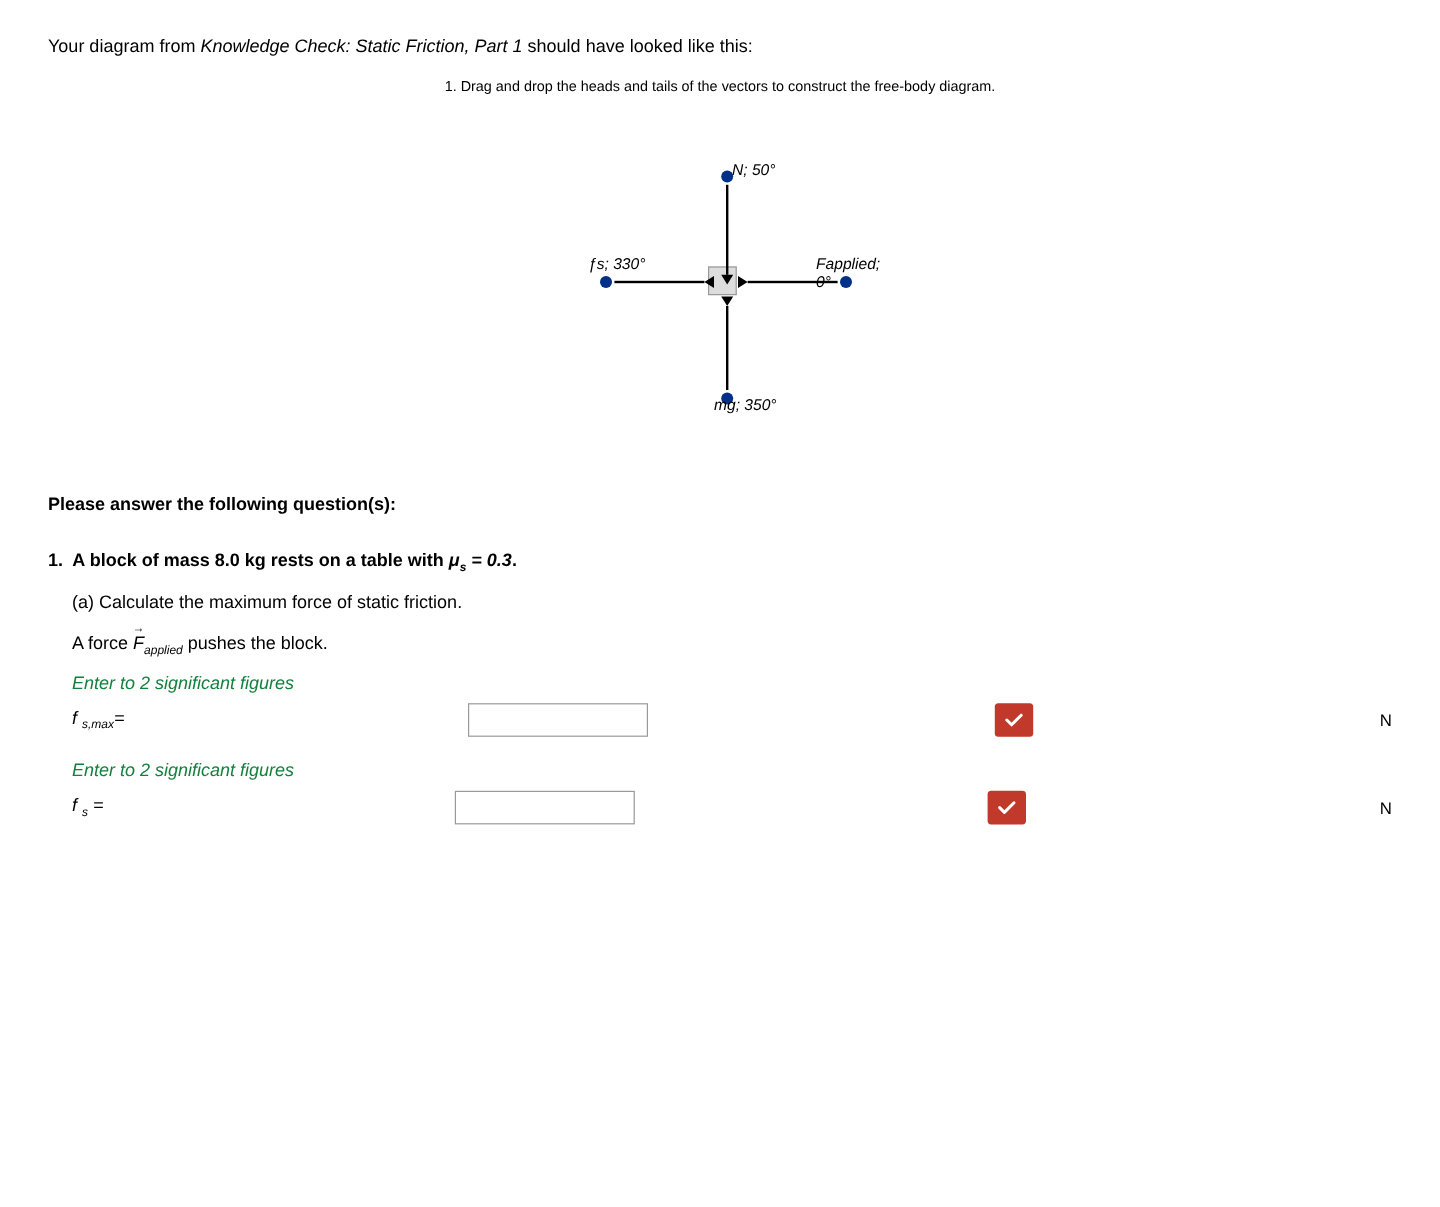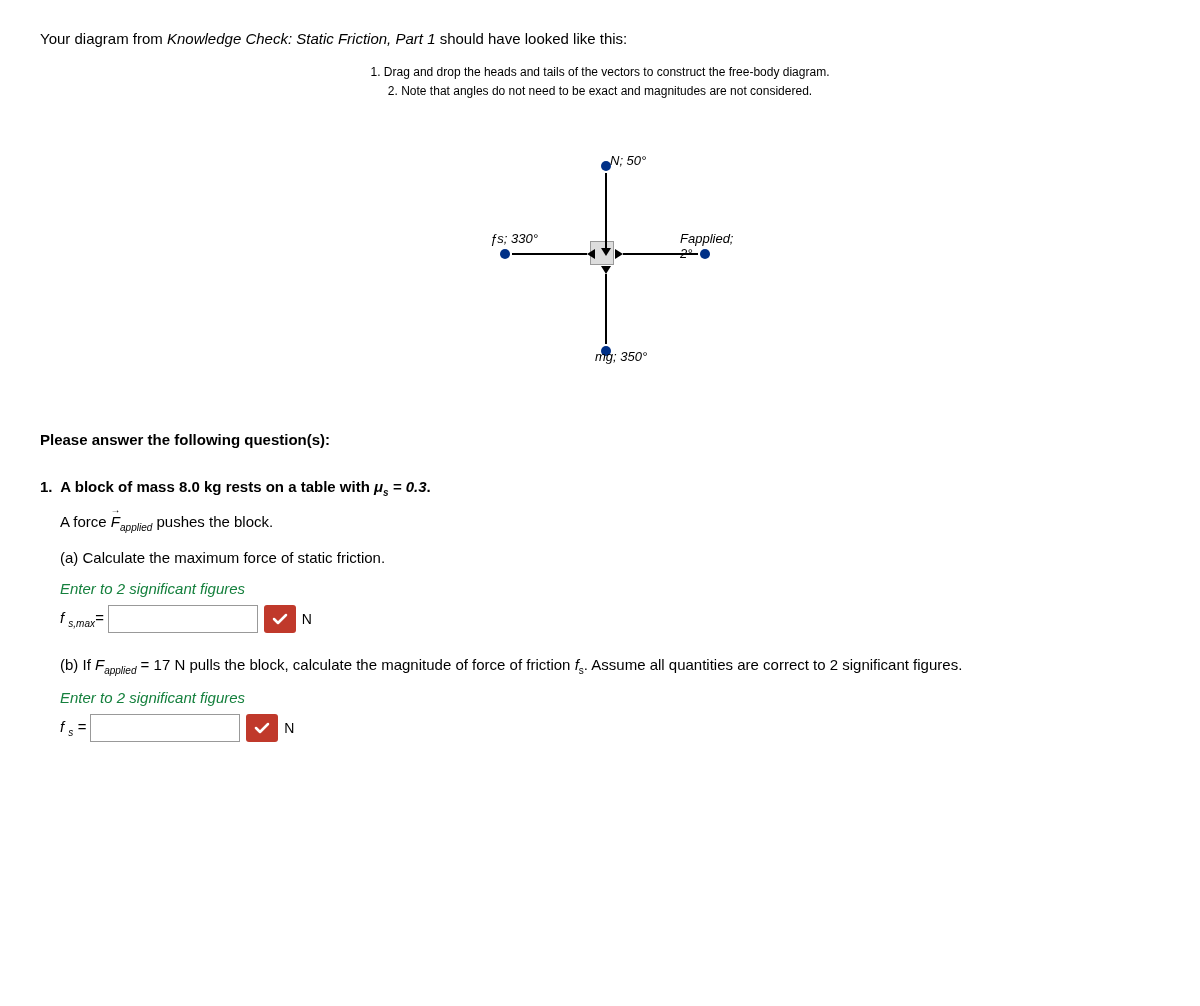--- a/index.html
+++ b/index.html
@@ -208,20 +208,21 @@
       font-style: italic;
       margin-left: 20px;
       margin-bottom: 8px;
       color: #15803d;
     }
     .input-row {
       display: flex;
       align-items: center;
       margin-left: 20px;
       margin-bottom: 20px;
+      justify-content: space-between;
     }
     .input-label {
       font-size: 15px;
       margin-right: 4px;
       font-style: italic;
     }
     .input-field {
       width: 150px;
       height: 28px;
       border: 1px solid #999;
@@ -270,21 +271,20 @@
 </head>
 <body>
 
 <p class="intro-text">
   <span>Your diagram from </span><em>Knowledge Check: Static Friction, Part 1</em><span> should have looked like this:</span>
 </p>
 
 <div class="diagram-section">
   <div class="diagram-instructions">
     <div>1. Drag and drop the heads and tails of the vectors to construct the free-body diagram.</div>
-    <div>2. Note that angles do not need to be exact and magnitudes are not considered.</div>
   </div>
 
   <div class="diagram-container">
 
     <div class="arrow-center"></div>
 
     <div class="arrow-up">
       <div class="dot"></div>
       <div class="line"></div>
       <div class="arrowhead"></div>
@@ -304,57 +304,54 @@
 
     <div class="arrow-right">
       <div class="arrowhead-right"></div>
       <div class="line"></div>
       <div class="dot"></div>
     </div>
 
     <div class="label-N">N; 50°</div>
     <div class="label-mg">mg; 350°</div>
     <div class="label-fs">ƒs; 330°</div>
-    <div class="label-fapplied">Fapplied; 2°</div>
+    <div class="label-fapplied">Fapplied; 0°</div>
   </div>
 </div>
 
 <p class="section-title">Please answer the following question(s):</p>
 
 <div class="question-block">
   <div class="question-number">
     1.&nbsp; A block of mass 8.0 kg rests on a table with <span class="mu-s"><i>μ</i><sub>s</sub> = 0.3</span>.
   </div>
 
   <div class="question-sub">
+    (a) Calculate the maximum force of static friction.
+  </div>
+
+  <div class="question-sub">
     A force <span class="arrow-over"><i>F</i></span><sub><i>applied</i></sub> pushes the block.
-  </div>
-
-  <div class="question-sub">
-    (a) Calculate the maximum force of static friction.
   </div>
 
   <div class="italic-hint">Enter to 2 significant figures</div>
 
   <div class="input-row">
     <span class="input-label">
       <i>f</i> <sub>s,max</sub>=
     </span>
     <input class="input-field" type="text" style="">
     <button class="check-btn">
       <svg viewBox="0 0 16 16" fill="none" xmlns="http://www.w3.org/2000/svg">
         <polyline points="2,8 6,12 14,4" stroke="white" stroke-width="2.5" stroke-linecap="round" stroke-linejoin="round"></polyline>
       </svg>
     </button>
     <span class="unit-label">N</span>
   </div>
 
-  <div class="question-sub">
-    (b) If <i>F</i><sub><i>applied</i></sub> = 17 N pulls the block, calculate the magnitude of force of friction <i>f</i><sub>s</sub>. Assume all quantities are correct to 2 significant figures.
-  </div>
 
   <div class="italic-hint">Enter to 2 significant figures</div>
 
   <div class="input-row">
     <span class="input-label">
       <i>f</i> <sub>s</sub> =
     </span>
     <input class="input-field" type="text" style="">
     <button class="check-btn">
       <svg viewBox="0 0 16 16" fill="none" xmlns="http://www.w3.org/2000/svg">

